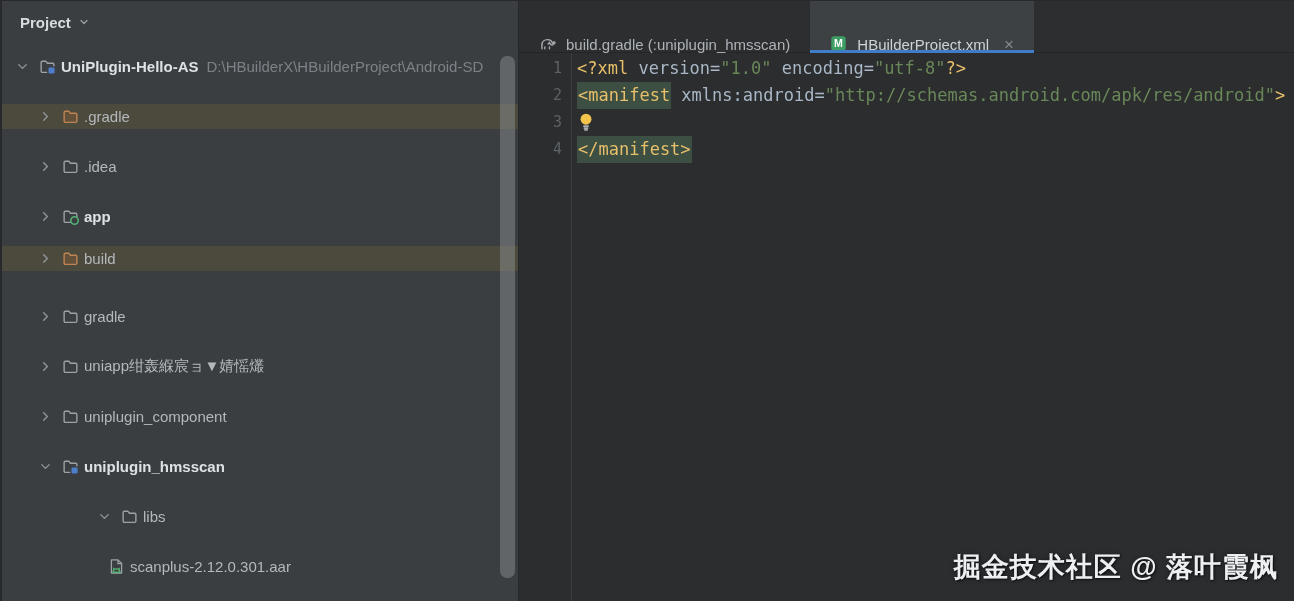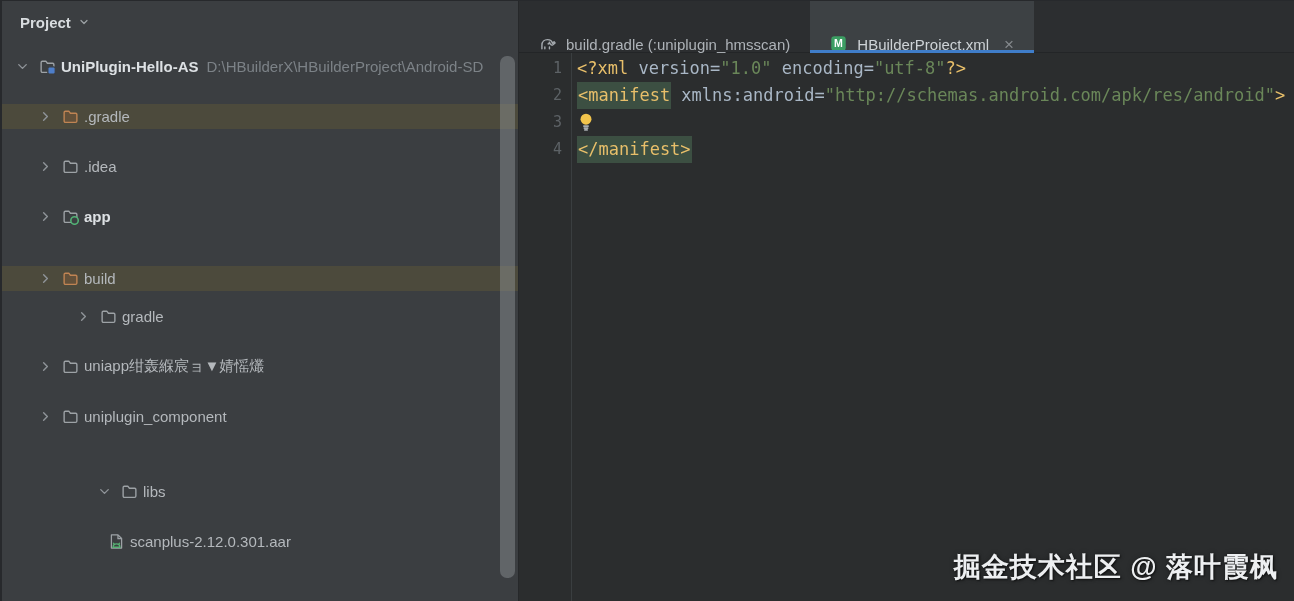--- a/index.html
+++ b/index.html
@@ -125,36 +125,36 @@
             </span>
             <span class="ticon">
               <svg width="17" height="17" viewBox="0 0 16 16">
                 <path d="M2 4.2 C2 3.5 2.5 3 3.2 3 h3.2 l1.5 1.9 h5 c.6 0 1.1.5 1.1 1.1 v6.3 c0 .7-.5 1.2-1.2 1.2 H3.2 C2.5 13.5 2 13 2 12.3 Z" fill="none" stroke="#9da2a6" stroke-width="1.3" stroke-linejoin="round"></path>
                 <rect x="8.3" y="8.3" width="7" height="7" rx="3.5" fill="#3b3e41" stroke="#52b175" stroke-width="1.5"></rect>
               </svg>
             </span>
             <span class="tlabel bold">app</span>
           </div>
         </div>
-        <div class="tree-row olive" style="top: 112px;">
+        <div class="tree-row olive" style="top: 92px;">
           <div class="content" style="padding-left: 36px;">
             <span class="chev">
               <svg width="15" height="15" viewBox="0 0 16 16">
                 <path d="M6 4 l4 4 -4 4" fill="none" stroke="#8f9499" stroke-width="1.5" stroke-linecap="round" stroke-linejoin="round"></path>
               </svg>
             </span>
             <span class="ticon">
               <svg width="17" height="17" viewBox="0 0 16 16">
                 <path d="M2 4.2 C2 3.5 2.5 3 3.2 3 h3.2 l1.5 1.9 h5 c.6 0 1.1.5 1.1 1.1 v6.3 c0 .7-.5 1.2-1.2 1.2 H3.2 C2.5 13.5 2 13 2 12.3 Z" fill="rgba(160,100,55,.28)" stroke="#c08453" stroke-width="1.3" stroke-linejoin="round"></path>
               </svg>
             </span>
             <span class="tlabel">build</span>
           </div>
         </div>
-        <div class="tree-row" style="top: 125px; padding-left: 38px;">
+        <div class="tree-row" style="top: 125px;">
           <div class="content" style="padding-left: 36px;">
             <span class="chev">
               <svg width="15" height="15" viewBox="0 0 16 16">
                 <path d="M6 4 l4 4 -4 4" fill="none" stroke="#8f9499" stroke-width="1.5" stroke-linecap="round" stroke-linejoin="round"></path>
               </svg>
             </span>
             <span class="ticon">
               <svg width="17" height="17" viewBox="0 0 16 16">
                 <path d="M2 4.2 C2 3.5 2.5 3 3.2 3 h3.2 l1.5 1.9 h5 c.6 0 1.1.5 1.1 1.1 v6.3 c0 .7-.5 1.2-1.2 1.2 H3.2 C2.5 13.5 2 13 2 12.3 Z" fill="none" stroke="#9da2a6" stroke-width="1.3" stroke-linejoin="round"></path>
               </svg>
@@ -183,20 +183,36 @@
               <svg width="15" height="15" viewBox="0 0 16 16">
                 <path d="M6 4 l4 4 -4 4" fill="none" stroke="#8f9499" stroke-width="1.5" stroke-linecap="round" stroke-linejoin="round"></path>
               </svg>
             </span>
             <span class="ticon">
               <svg width="17" height="17" viewBox="0 0 16 16">
                 <path d="M2 4.2 C2 3.5 2.5 3 3.2 3 h3.2 l1.5 1.9 h5 c.6 0 1.1.5 1.1 1.1 v6.3 c0 .7-.5 1.2-1.2 1.2 H3.2 C2.5 13.5 2 13 2 12.3 Z" fill="none" stroke="#9da2a6" stroke-width="1.3" stroke-linejoin="round"></path>
               </svg>
             </span>
             <span class="tlabel">uniplugin_component</span>
+          </div>
+        </div>
+        <div class="tree-row" style="top: 200px;">
+          <div class="content" style="padding-left: 36px;">
+            <span class="chev">
+              <svg width="15" height="15" viewBox="0 0 16 16">
+                <path d="M4 6 l4 4 4 -4" fill="none" stroke="#8f9499" stroke-width="1.5" stroke-linecap="round" stroke-linejoin="round"></path>
+              </svg>
+            </span>
+            <span class="ticon">
+              <svg width="17" height="17" viewBox="0 0 16 16">
+                <path d="M2 4.2 C2 3.5 2.5 3 3.2 3 h3.2 l1.5 1.9 h5 c.6 0 1.1.5 1.1 1.1 v6.3 c0 .7-.5 1.2-1.2 1.2 H3.2 C2.5 13.5 2 13 2 12.3 Z" fill="none" stroke="#9da2a6" stroke-width="1.3" stroke-linejoin="round"></path>
+                <rect x="8.3" y="8.3" width="7" height="7" rx="1.6" fill="#4e7ec9" stroke="#3b3e41" stroke-width="1.2"></rect>
+              </svg>
+            </span>
+            <span class="tlabel bold">uniplugin_hmsscan</span>
           </div>
         </div>
         <div class="tree-row" style="top: 225px;">
           <div class="content" style="padding-left: 59px; margin-left: 36px;">
             <span class="chev">
               <svg width="15" height="15" viewBox="0 0 16 16">
                 <path d="M4 6 l4 4 4 -4" fill="none" stroke="#8f9499" stroke-width="1.5" stroke-linecap="round" stroke-linejoin="round"></path>
               </svg>
             </span>
             <span class="ticon">

